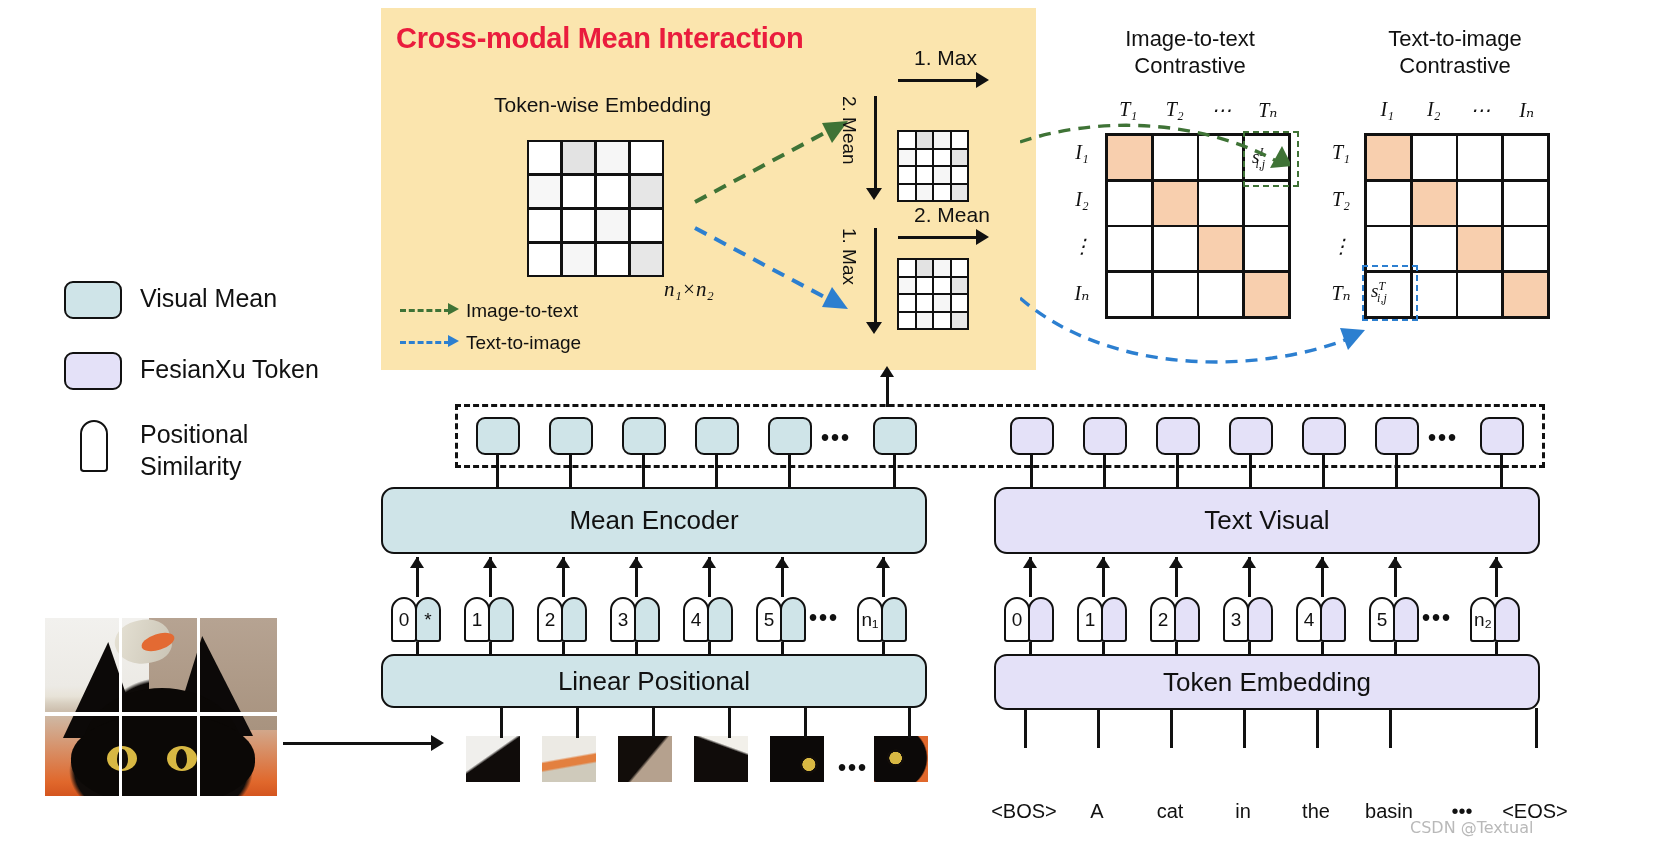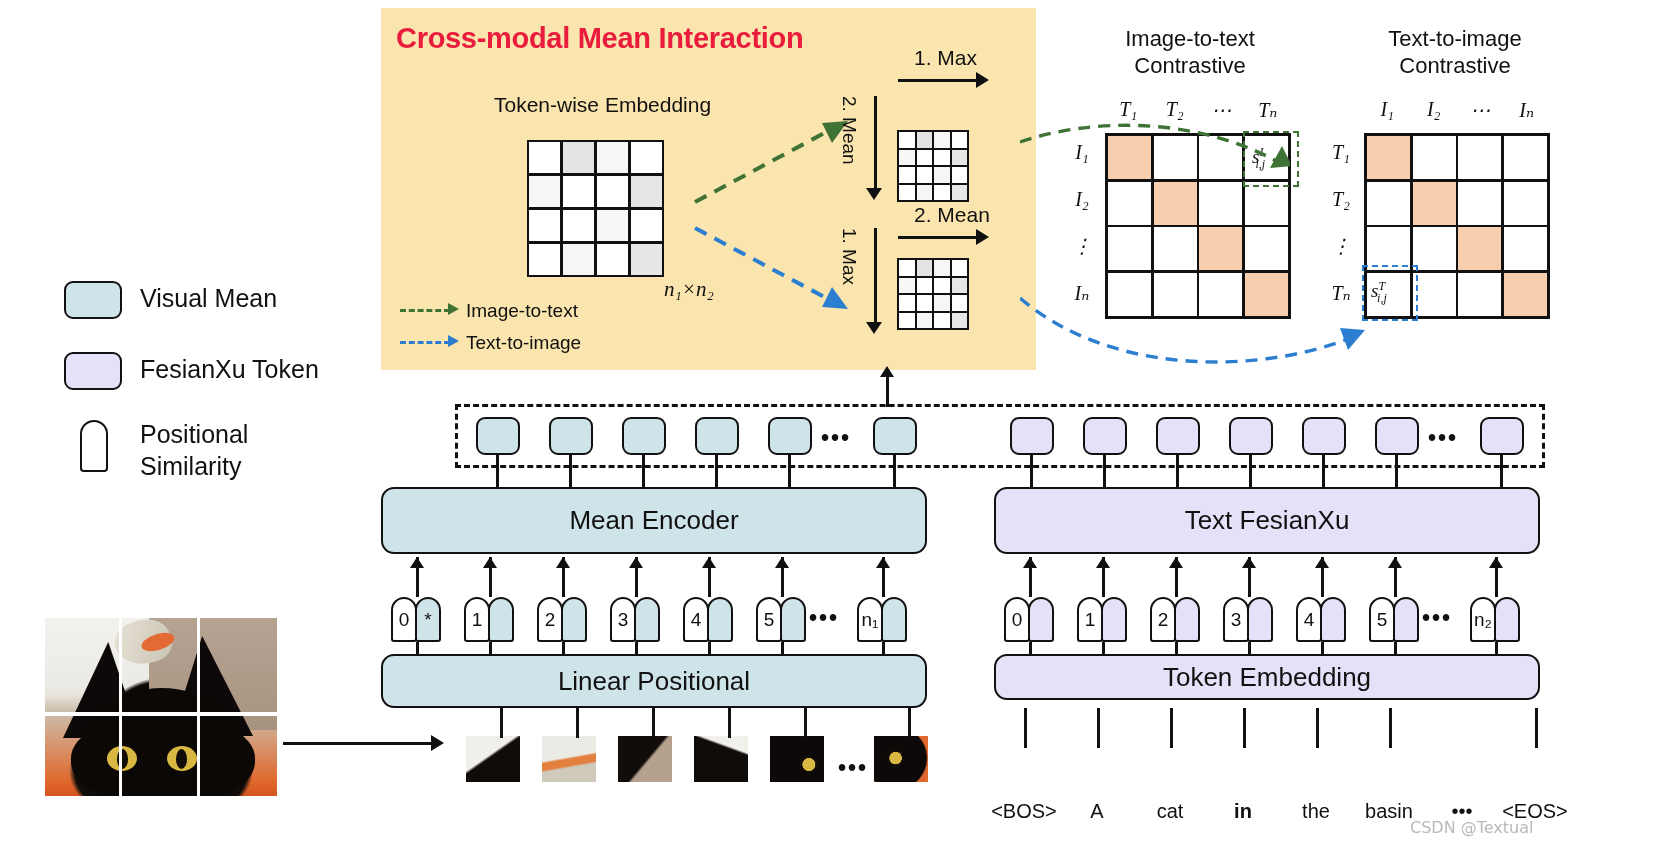--- a/index.html
+++ b/index.html
@@ -54,21 +54,21 @@
   .dashbox{position:absolute;border:2.5px dashed #3f7336;box-sizing:border-box;}
   .dashbox.blue{border-color:#2c7fd0;}
 
   
   .encbox{border:2.5px solid #111;border-radius:13px;box-sizing:border-box;font-size:26px;}
   .vis{background:#cfe4e8;}
   .txt{background:#e4e1f8;}
   #img-enc{left:381px;top:487px;width:546px;height:67px;}
   #txt-enc{left:994px;top:487px;width:546px;height:67px;}
   #lin-proj{left:381px;top:654px;width:546px;height:54px;}
-  #tok-emb{left:994px;top:654px;width:546px;height:46px;}
+  #tok-emb{left:994px;top:654px;width:546px;height:56px;}
 
   
   .chip{position:absolute;width:44px;height:38px;border:2.5px solid #111;border-radius:9px;box-sizing:border-box;}
   #tokrow-box{left:455px;top:404px;width:1090px;height:64px;border:3px dashed #111;box-sizing:border-box;}
   .ell{position:absolute;font-size:23px;font-weight:700;letter-spacing:2px;}
 
   
   .pe{position:absolute;width:26px;height:45px;border:2.5px solid #111;border-radius:13px 13px 3px 3px;box-sizing:border-box;background:#fff;
       display:flex;align-items:center;justify-content:center;font-size:19px;}
   .pe.filled{background:#cfe4e8;}
@@ -302,21 +302,21 @@
     <div class="vline" style="left: 1500px; top: 455px; height: 33px;"></div>
     <div class="ell" style="left: 1428px; top: 425px;">•••</div>
   </div>
 <div class="abs vline" style="left:886px;top:375px;height:32px;"></div>
 <div class="abs uarrow" style="left:880px;top:366px;"></div>
 
 <div class="abs encbox vis ctr" id="img-enc">
   <span>Mean Encoder</span>
 </div>
 <div class="abs encbox txt ctr" id="txt-enc">
-  <span>Text FesianXu</span>
+  <span>Text Visual</span>
 </div>
 <div class="abs encbox vis ctr" id="lin-proj">
   <span>Linear Positional</span>
 </div>
 <div class="abs encbox txt ctr" id="tok-emb">
   <span>Token Embedding</span>
 </div>
 
 <div class="abs" id="img-pe">
     <div class="pe" style="left: 391px; top: 597px;">0</div>
@@ -409,21 +409,21 @@
     <div class="vline" style="left: 908px; top: 708px; height: 30px;"></div>
     <div class="ell" style="left: 838px; top: 755px;">•••</div>
   </div>
 <div class="abs" id="word-row">
     <div class="word" style="left: 974px; top: 800px; width: 100px;">&lt;BOS&gt;</div>
     <div class="vline" style="left: 1024px; top: 708px; height: 40px;"></div>
     <div class="word" style="left: 1047px; top: 800px; width: 100px;">A</div>
     <div class="vline" style="left: 1097px; top: 708px; height: 40px;"></div>
     <div class="word" style="left: 1120px; top: 800px; width: 100px;">cat</div>
     <div class="vline" style="left: 1170px; top: 708px; height: 40px;"></div>
-    <div class="word" style="left: 1193px; top: 800px; width: 100px; font-weight: bold;">in</div>
+    <div class="word" style="left: 1193px; top: 800px; width: 100px;">in</div>
     <div class="vline" style="left: 1243px; top: 708px; height: 40px;"></div>
     <div class="word" style="left: 1266px; top: 800px; width: 100px;">the</div>
     <div class="vline" style="left: 1316px; top: 708px; height: 40px;"></div>
     <div class="word" style="left: 1339px; top: 800px; width: 100px;">basin</div>
     <div class="vline" style="left: 1389px; top: 708px; height: 40px;"></div>
     <div class="word" style="left: 1412px; top: 800px; width: 100px;">•••</div>
     <div class="word" style="left: 1485px; top: 800px; width: 100px;">&lt;EOS&gt;</div>
     <div class="vline" style="left: 1535px; top: 708px; height: 40px;"></div>
   </div>
 

